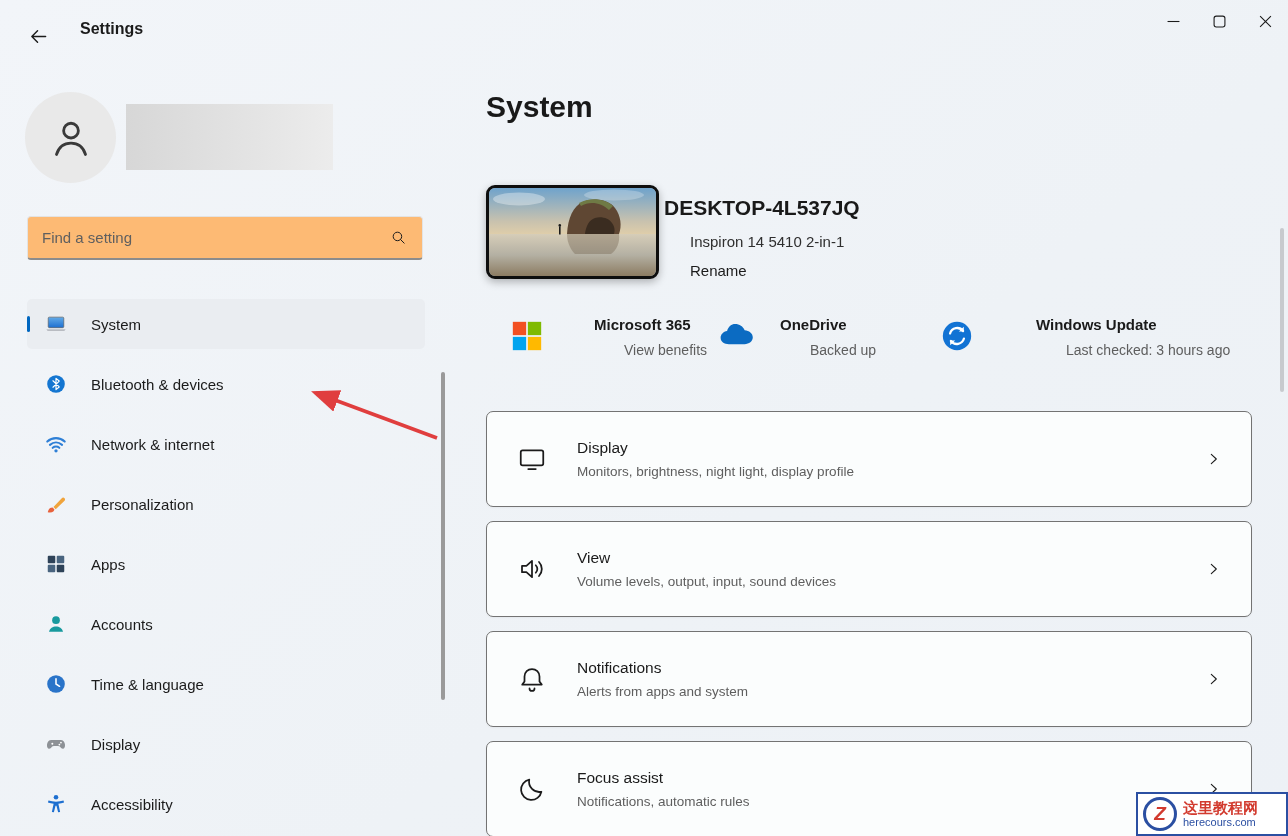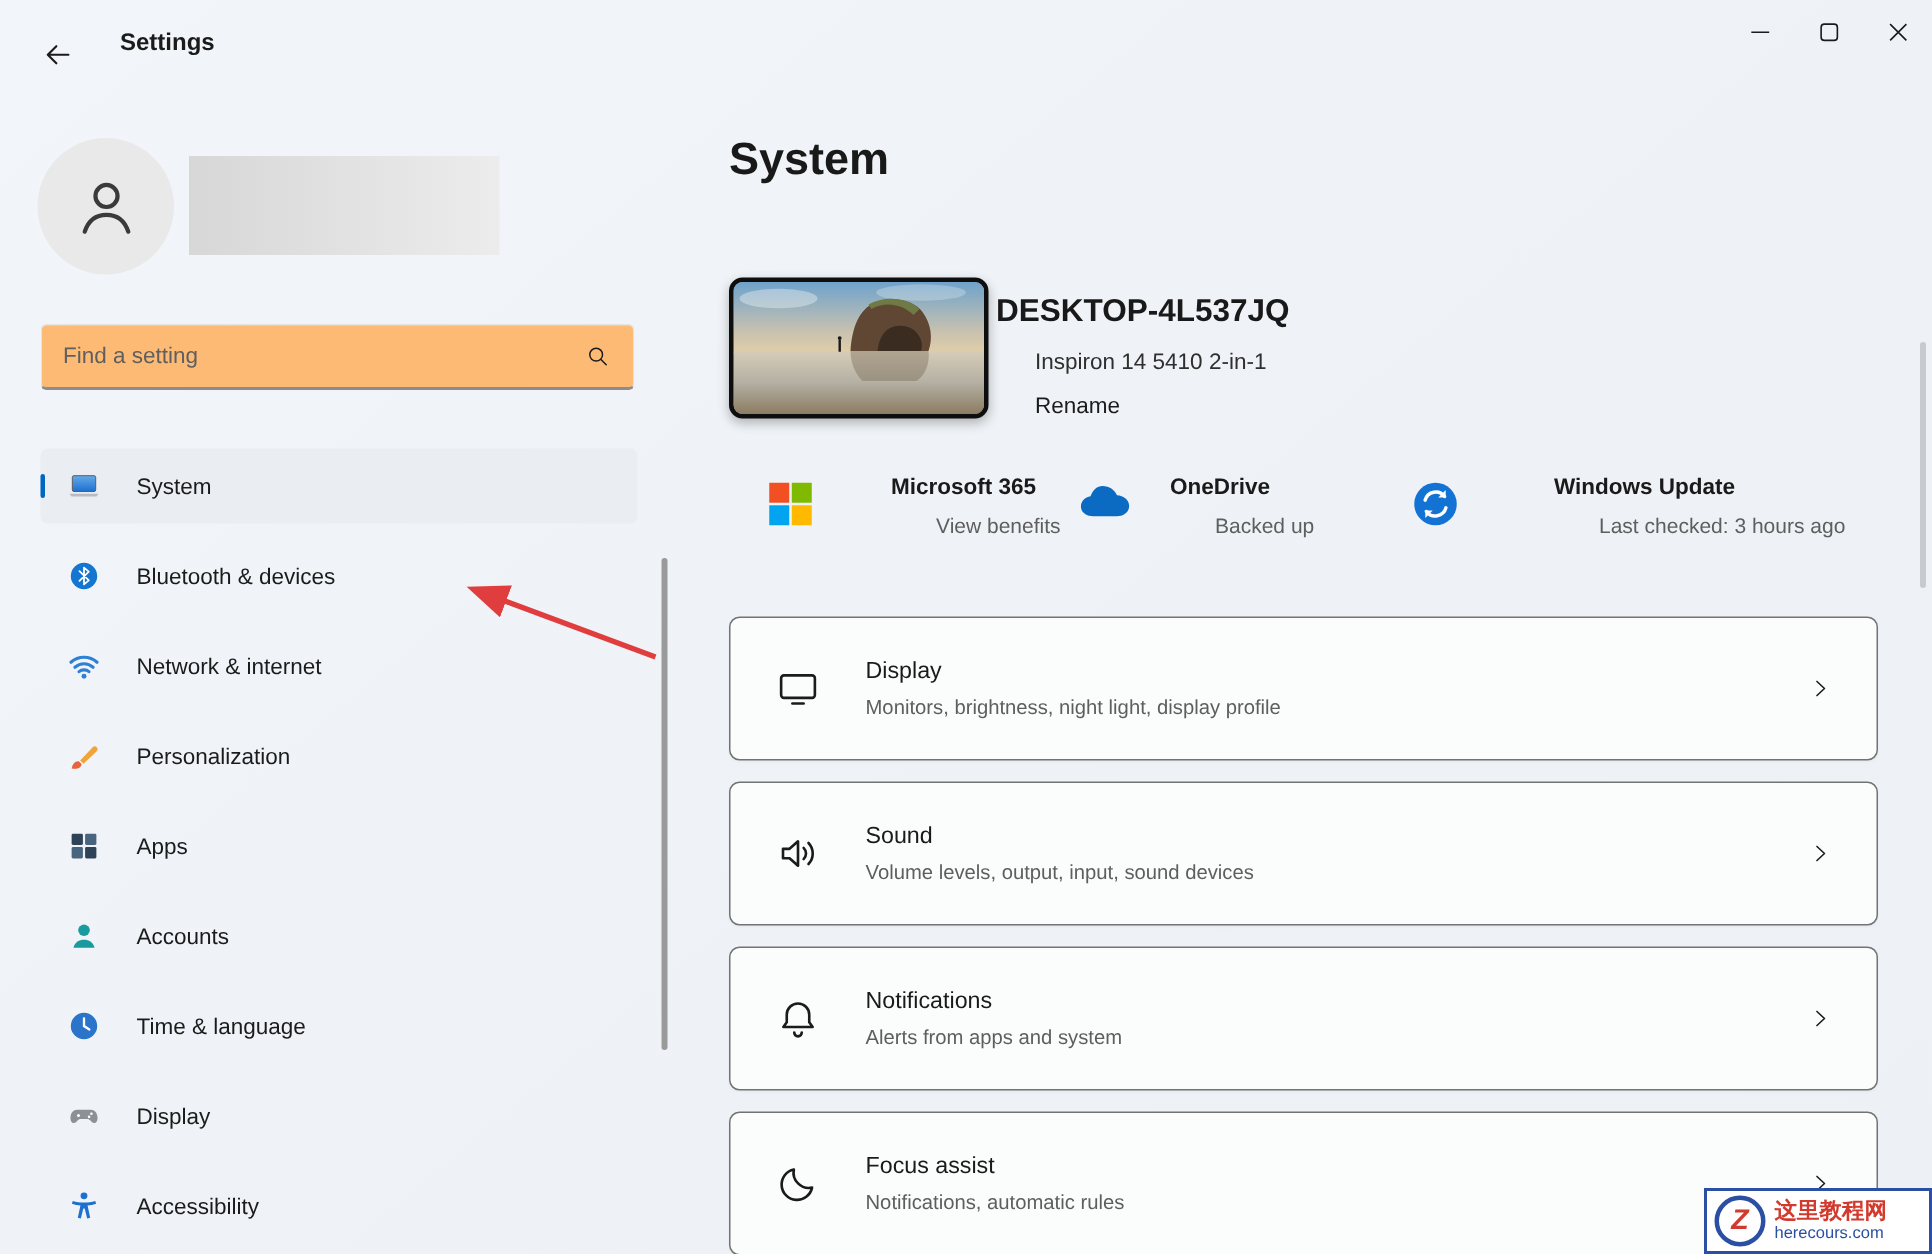--- a/index.html
+++ b/index.html
@@ -355,21 +355,21 @@
 
 <div class="card card-2">
   <span class="card-icon">
     <svg viewBox="0 0 24 24">
         <path d="M4 9.5h3.5L12 5.5v13l-4.5-4H4z" fill="none" stroke="#1b1b1b" stroke-width="1.4" stroke-linejoin="round"></path>
         <path d="M15 9c1.7 1.7 1.7 4.3 0 6" stroke="#1b1b1b" stroke-width="1.4" fill="none" stroke-linecap="round"></path>
         <path d="M17.6 6.4c3 3.1 3 8.1 0 11.2" stroke="#1b1b1b" stroke-width="1.4" fill="none" stroke-linecap="round"></path>
       </svg>
   </span>
   <span class="card-text">
-    <div class="card-title">Sound</div>
+    <div class="card-title">View</div>
     <div class="card-sub">Volume levels, output, input, sound devices</div>
   </span>
   <span class="card-chevron">
     <svg width="15" height="15" viewBox="0 0 24 24">
         <path d="M8.5 4.5l8 7.5-8 7.5" fill="none" stroke="#1b1b1b" stroke-width="1.7" stroke-linecap="round" stroke-linejoin="round"></path>
       </svg>
   </span>
 </div>
 
 <div class="card card-3">

